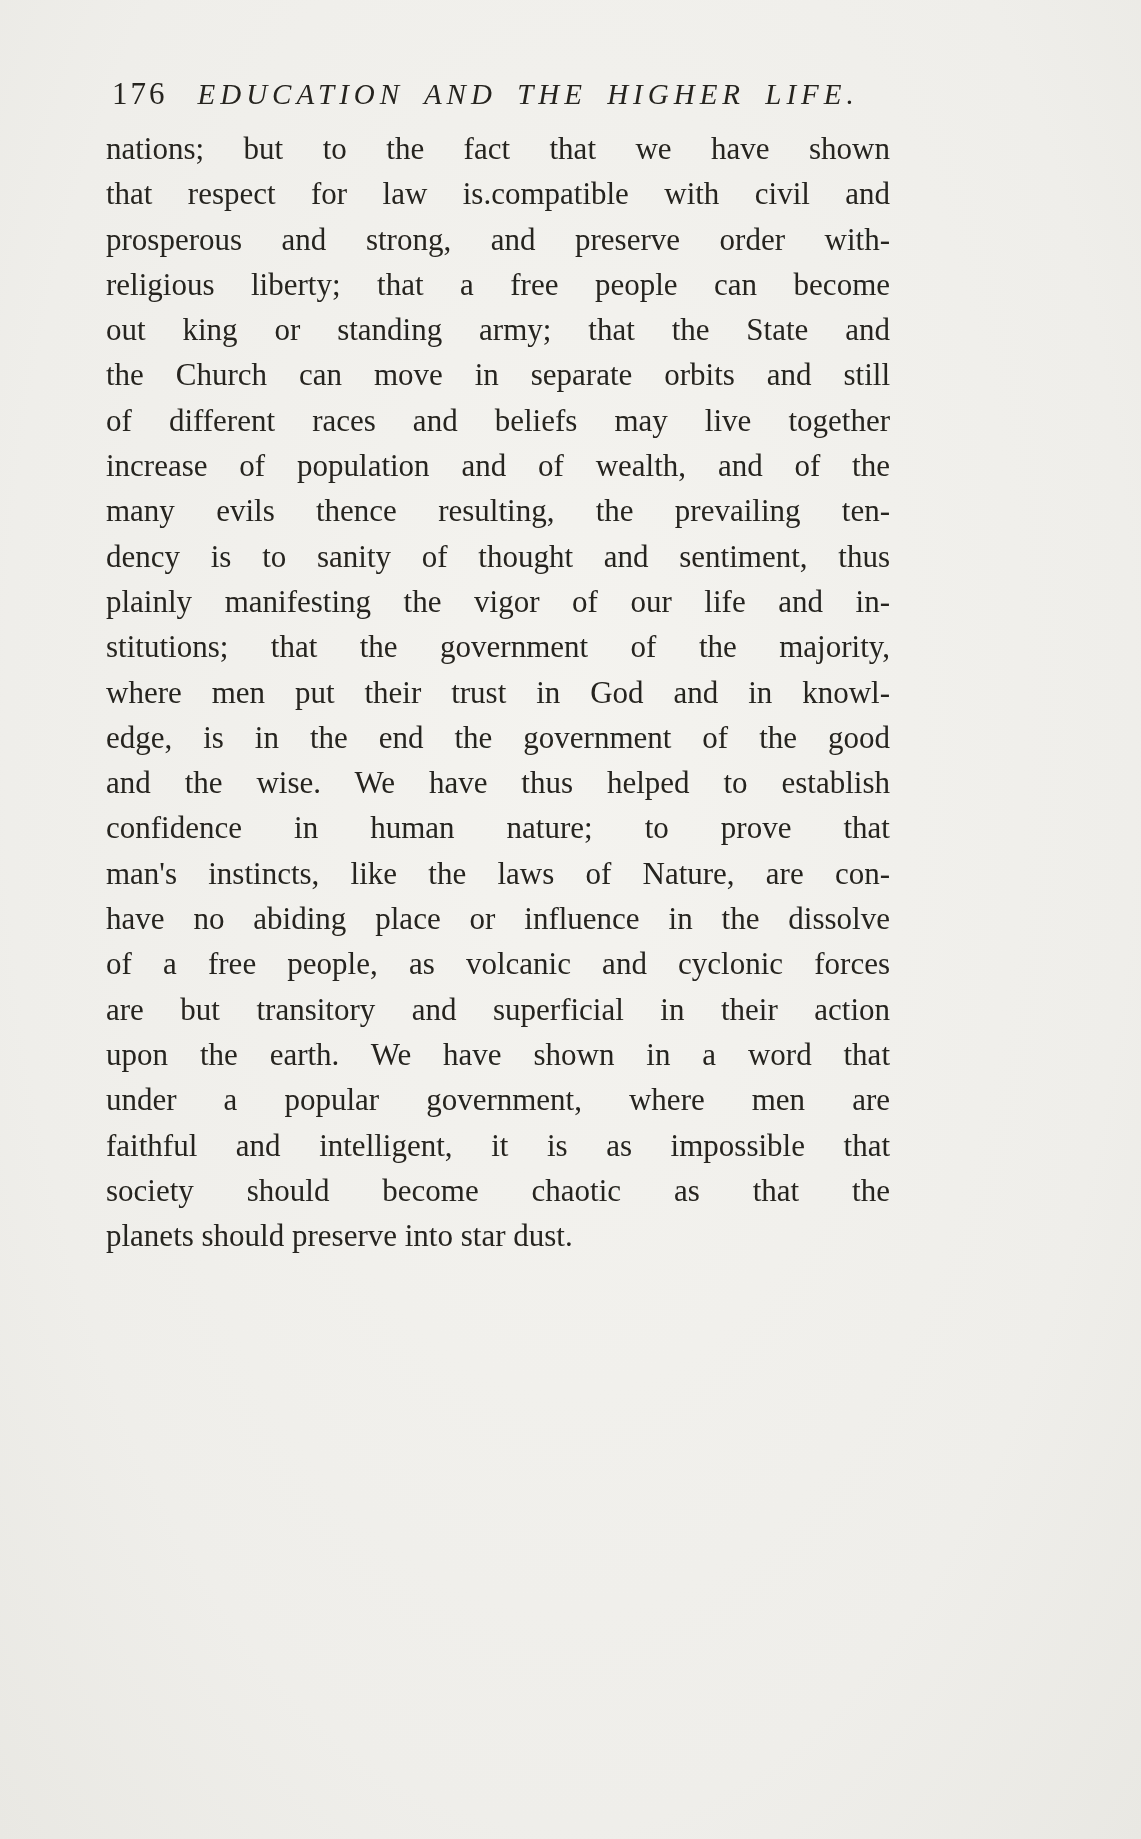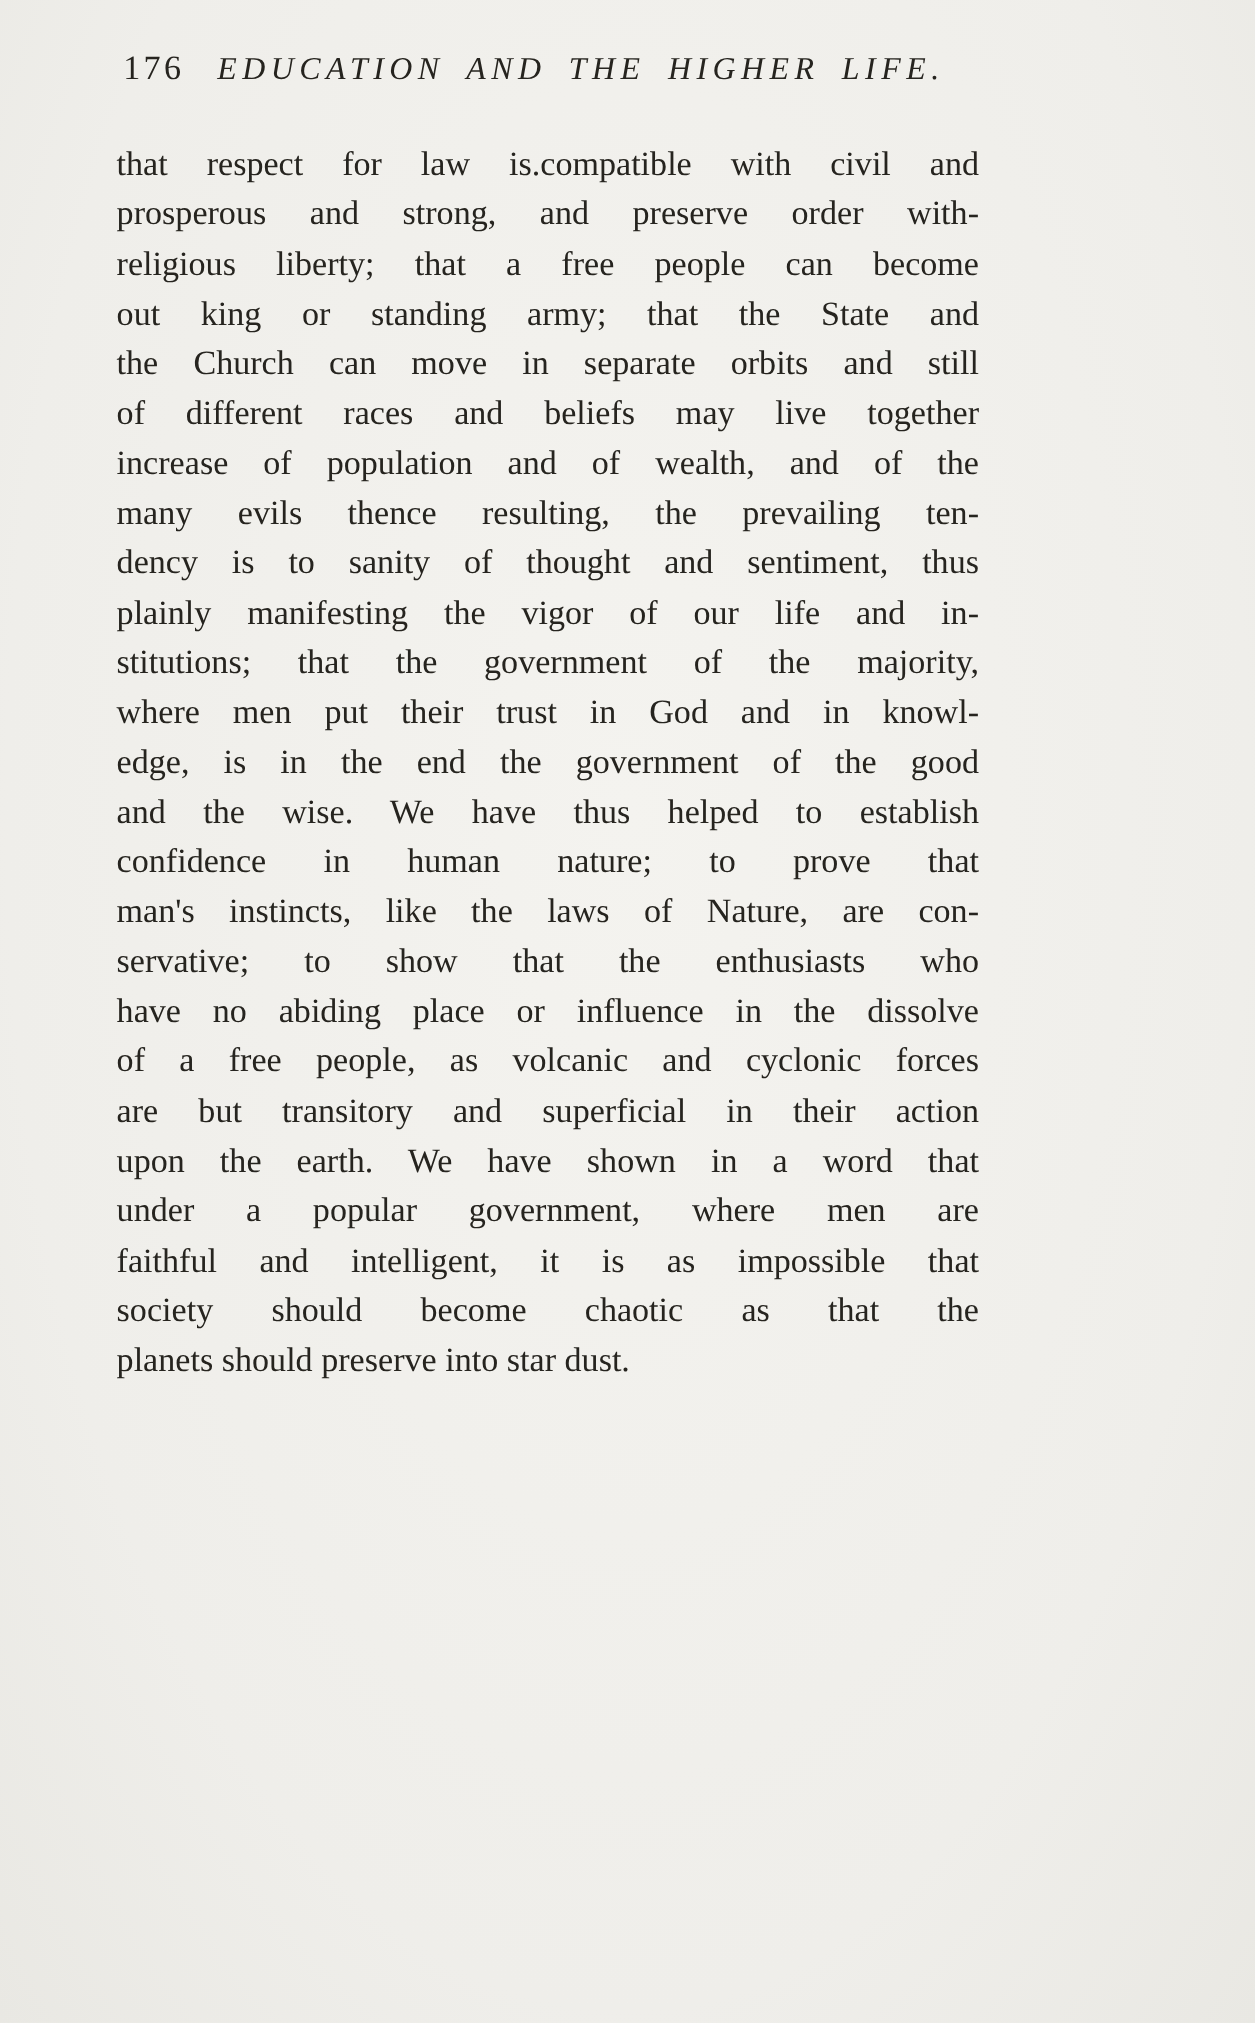--- a/index.html
+++ b/index.html
@@ -13,21 +13,21 @@
     height: 1839px;
     margin: 0 auto;
     background: #f2f1ed;
     background-image: radial-gradient(ellipse at 50% 40%, #f4f3ef 0%, #efeeea 70%, #e9e8e3 100%);
     font-family: "Liberation Serif", "DejaVu Serif", serif;
     color: #26241f;
     overflow: hidden;
   }
   .running-head {
     position: absolute;
-    top: 44px;
+    top: 76px;
     left: 112px;
     width: 790px;
     white-space: nowrap;
   }
   .pagenum {
     font-size: 31px;
     letter-spacing: 3px;
     font-style: normal;
     margin-right: 30px;
   }
@@ -57,37 +57,37 @@
 </head>
 <body>
 
 <div class="page">
 
   <div class="running-head">
     <span class="pagenum">176</span><span class="head-title">EDUCATION AND THE HIGHER LIFE.</span>
   </div>
 
   <div class="body-text">
+    <div class="tline">nations; but to the fact that we have shown</div>
     <div class="tline">that respect for law is.compatible with civil and</div>
     <div class="tline">prosperous and strong, and preserve order with-</div>
     <div class="tline">religious liberty; that a free people can become</div>
     <div class="tline">out king or standing army; that the State and</div>
     <div class="tline">the Church can move in separate orbits and still</div>
     <div class="tline">of different races and beliefs may live together</div>
     <div class="tline">increase of population and of wealth, and of the</div>
     <div class="tline">many evils thence resulting, the prevailing ten-</div>
     <div class="tline">dency is to sanity of thought and sentiment, thus</div>
     <div class="tline">plainly manifesting the vigor of our life and in-</div>
     <div class="tline">stitutions; that the government of the majority,</div>
     <div class="tline">where men put their trust in God and in knowl-</div>
     <div class="tline">edge, is in the end the government of the good</div>
     <div class="tline">and the wise. We have thus helped to establish</div>
     <div class="tline">confidence in human nature; to prove that</div>
     <div class="tline">man's instincts, like the laws of Nature, are con-</div>
-    <div class="tline">servative; to show that the enthusiasts who</div>
     <div class="tline">have no abiding place or influence in the dissolve</div>
     <div class="tline">of a free people, as volcanic and cyclonic forces</div>
     <div class="tline">are but transitory and superficial in their action</div>
     <div class="tline">upon the earth.  We have shown in a word that</div>
     <div class="tline">under a popular government, where men are</div>
     <div class="tline">faithful and intelligent, it is as impossible that</div>
     <div class="tline">society should become chaotic as that the</div>
     <div class="tline last">planets should preserve into star dust.</div>
   </div>
 

